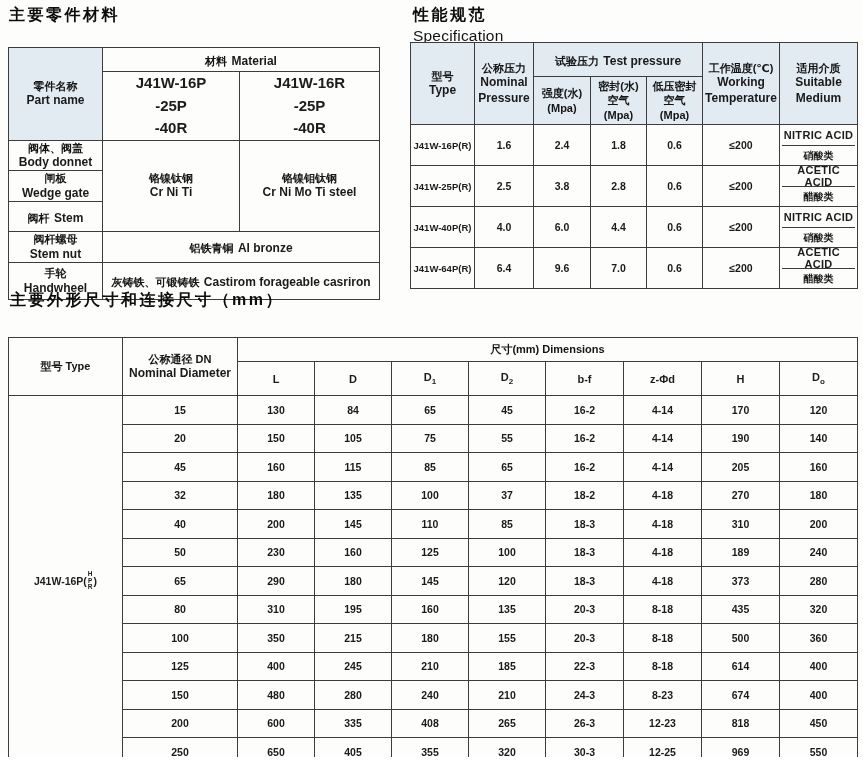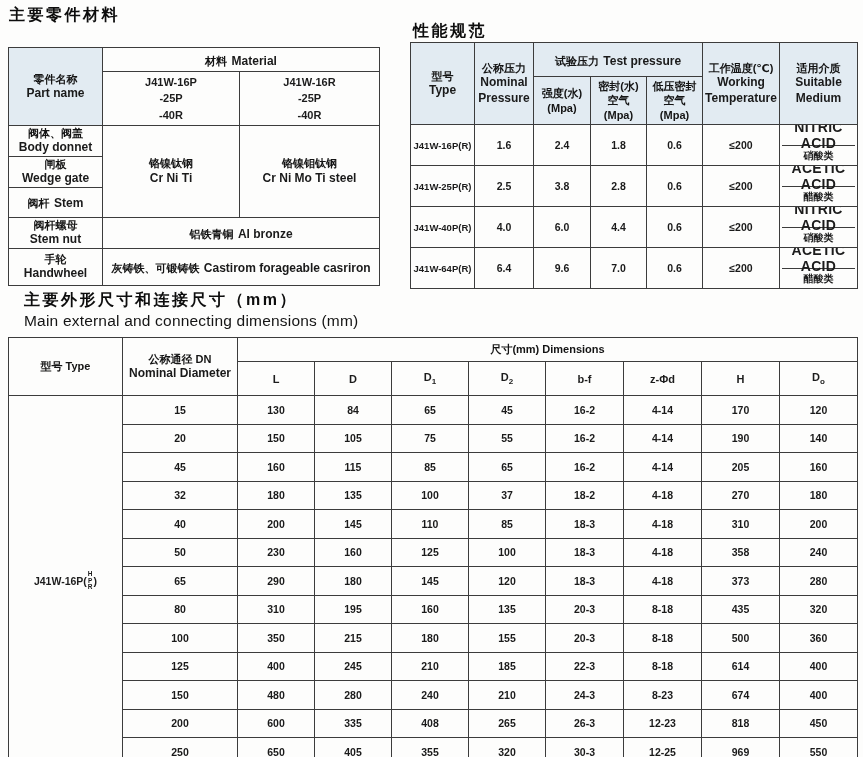--- a/index.html
+++ b/index.html
@@ -9,26 +9,26 @@
   .sec-title{position:absolute;}
   .t-zh{font-size:16px;font-weight:bold;letter-spacing:2.5px;color:#0d0d0d;}
   .t-en{font-size:15.5px;letter-spacing:0.2px;margin-top:1px;color:#141414;}
   table.tbl{position:absolute;border-collapse:collapse;table-layout:fixed;}
   .tbl td{border:1px solid var(--border,#3c3c3c);text-align:center;vertical-align:middle;
           padding:0 2px;overflow:hidden;}
   .zh{font-size:11px;font-weight:bold;color:#141414;}
   .en{font-size:12px;font-weight:bold;color:#1a1a1a;}
   .pre{white-space:pre-line;}
   .tint{background:var(--tint,#e2ebf2);}
-  .models{font-size:11px;font-weight:bold;line-height:1.5;white-space:pre-line;}
+  .models{font-size:15px;font-weight:bold;line-height:1.5;white-space:pre-line;}
   .num{font-size:10.5px;font-weight:bold;color:#1a1a1a;}
   .spec-type{font-size:9.5px;font-weight:bold;}
   .medium-cell{padding:0;}
   .med-en{height:20px;border-bottom:1px solid var(--border,#3c3c3c);display:flex;
-          align-items:center;justify-content:center;font-size:14px;font-weight:bold;letter-spacing:0.3px;}
+          align-items:center;justify-content:center;font-size:11px;font-weight:bold;letter-spacing:0.3px;}
   .med-zh{height:19px;display:flex;align-items:center;justify-content:center;
           font-size:10px;font-weight:bold;}
   .dimcol{font-size:11px;font-weight:bold;}
   .dimcol sub{font-size:8px;}
   .hdr2{line-height:1.3;}
   .type-label{display:inline-flex;align-items:center;justify-content:center;
               font-size:10.5px;font-weight:bold;white-space:nowrap;}
   .hpr{display:inline-flex;flex-direction:column;justify-content:center;
        font-size:6.5px;line-height:6.5px;font-weight:bold;margin:0 1px;}
 </style>
@@ -108,21 +108,21 @@
           <div class="en">Handwheel</div>
         </td>
         <td colspan="2">
           <span class="zh">灰铸铁、可锻铸铁</span>
           <span class="en">Castirom forageable casriron</span>
         </td>
       </tr>
     </tbody>
   </table>
 
-  <div class="sec-title" style="left:413px;top:21px;">
+  <div class="sec-title" style="left:413px;top:5px;">
     <div class="t-zh">性能规范</div>
     <div class="t-en">Specification</div>
   </div>
 
   <table class="tbl" style="left:410px;top:42px;width:447px;">
     <colgroup>
       <col style="width:64px">
         <col style="width:59px">
         <col style="width:57px">
         <col style="width:56px">
@@ -210,23 +210,22 @@
           <td class="num">0.6</td>
           <td class="num">≤200</td>
           <td class="medium-cell">
             <div class="med-en">ACETIC ACID</div>
             <div class="med-zh">醋酸类</div>
           </td>
         </tr>
       </tbody>
   </table>
 
-  <div class="sec-title" style="left:24px;top:290px;">
+  <div class="sec-title" style="left:10px;top:290px;text-align:right;">
     <div class="t-zh">主要外形尺寸和连接尺寸（mm）</div>
-    <div class="t-en">Main external and connecting dimensions (mm)</div>
   </div>
 
   <table class="tbl" style="left:8px;top:337px;width:849px;">
     <colgroup>
       <col style="width:114px">
         <col style="width:115px">
       <col style="width:77px">
         <col style="width:77px">
         <col style="width:77px">
         <col style="width:77px">
@@ -321,21 +320,21 @@
           <td class="num">200</td>
         </tr>
         <tr style="height: 28.5px;">
           <td class="num">50</td>
           <td class="num">230</td>
           <td class="num">160</td>
           <td class="num">125</td>
           <td class="num">100</td>
           <td class="num">18-3</td>
           <td class="num">4-18</td>
-          <td class="num">358</td>
+          <td class="num">189</td>
           <td class="num">240</td>
         </tr>
         <tr style="height: 28.5px;">
           <td class="num">65</td>
           <td class="num">290</td>
           <td class="num">180</td>
           <td class="num">145</td>
           <td class="num">120</td>
           <td class="num">18-3</td>
           <td class="num">4-18</td>

